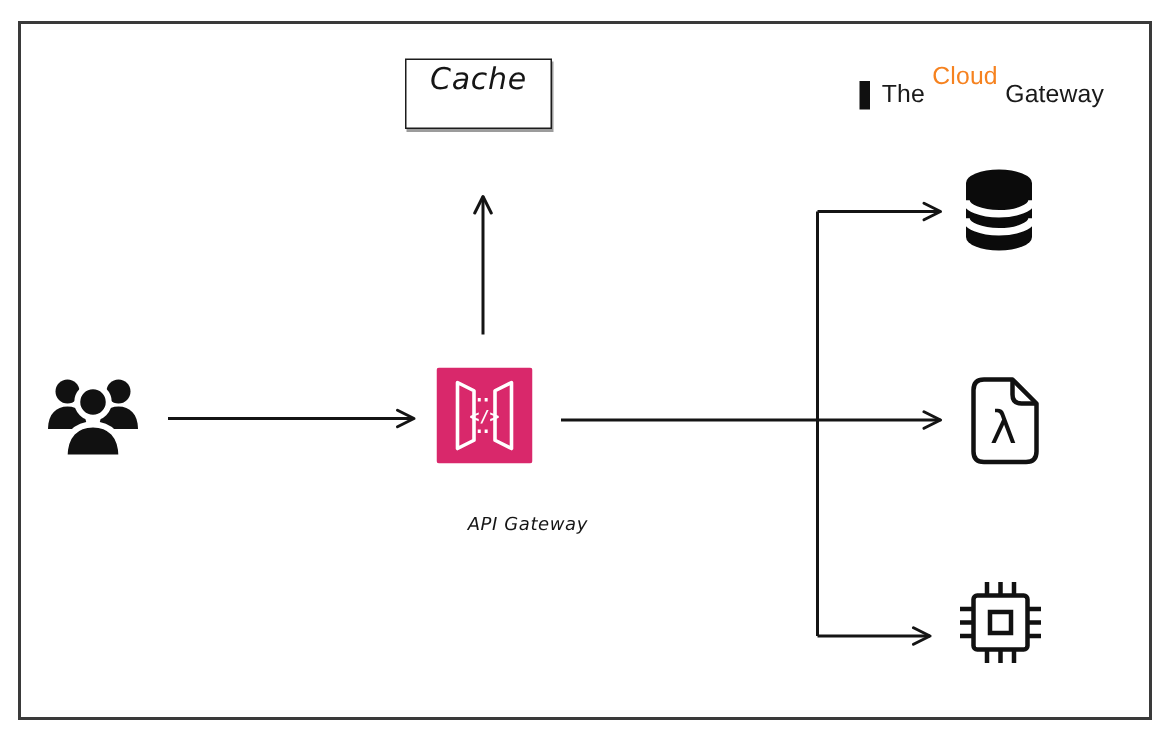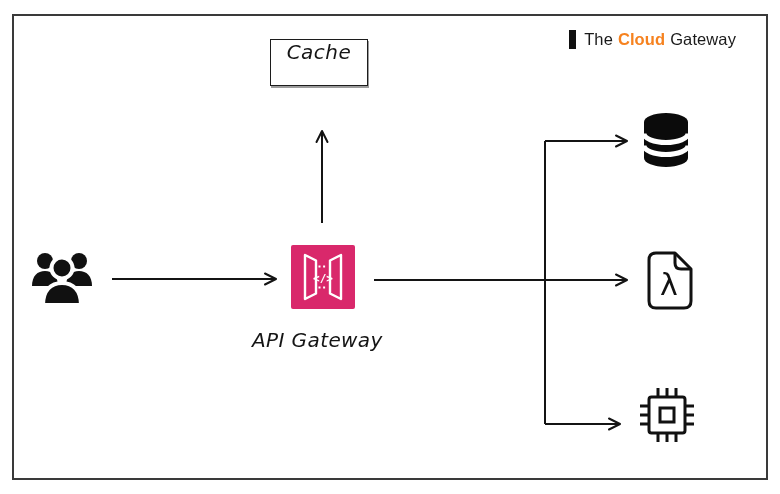--- a/index.html
+++ b/index.html
@@ -15,41 +15,41 @@
   .frame{
     position:absolute;left:12px;top:14px;width:756px;height:466px;
     border:2px solid #3a3a3a;background:#ffffff;
   }
   
   .brand{
     position:absolute;top:30px;right:44px;display:flex;align-items:flex-end;
     font-size:16.5px;color:#1a1a1a;letter-spacing:.1px;
   }
   .brand .bar{display:inline-block;width:7px;height:19px;background:#101010;margin-right:8px;}
-  .brand .hl{color:var(--accent);font-weight:700;margin:0 5px;}
+  .brand .hl{color:var(--accent);font-weight:400;margin:12px 5px;}
   .brand .t{font-weight:500;}
   
   svg.edges{position:absolute;left:0;top:0;width:780px;height:494px;pointer-events:none;}
   .edge{stroke:var(--ink);stroke-width:2;fill:none;}
   .arrowhead{stroke:var(--ink);stroke-width:2;fill:none;stroke-linecap:round;stroke-linejoin:round;}
   
   .cache-box{
     position:absolute;left:270px;top:39px;width:98px;height:47px;
     border:1.6px solid #1c1c1c;background:#fff;box-shadow:1px 2px 0 #9c9c9c;
     display:flex;align-items:flex-start;justify-content:center;
   }
   .hand{
     font-family:"DejaVu Sans",sans-serif;font-style:italic;color:#151515;
   }
   .cache-box .hand{font-size:20px;letter-spacing:.5px;}
   
   .gw-icon{position:absolute;left:291px;top:245px;width:64px;height:64px;}
   .gw-label{
-    position:absolute;left:252px;top:328px;width:140px;text-align:left;
-    font-size:20px;letter-spacing:.4px;
+    position:absolute;left:252px;top:342px;width:140px;text-align:right;
+    font-size:12px;letter-spacing:.4px;
   }
   
   .users-icon{position:absolute;left:32px;top:251px;width:60px;height:57px;}
   .db-icon{position:absolute;left:643px;top:112px;width:46px;height:56px;}
   .lambda-icon{position:absolute;left:647px;top:251px;width:46px;height:59px;}
   .cpu-icon{position:absolute;left:636px;top:384px;width:62px;height:62px;}
   .outline{stroke:#111;fill:none;}
 </style>
 </head>
 <body>

